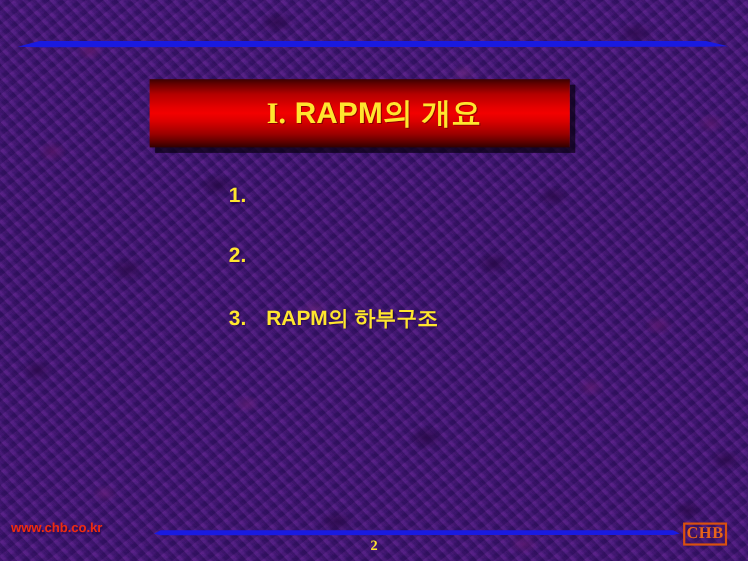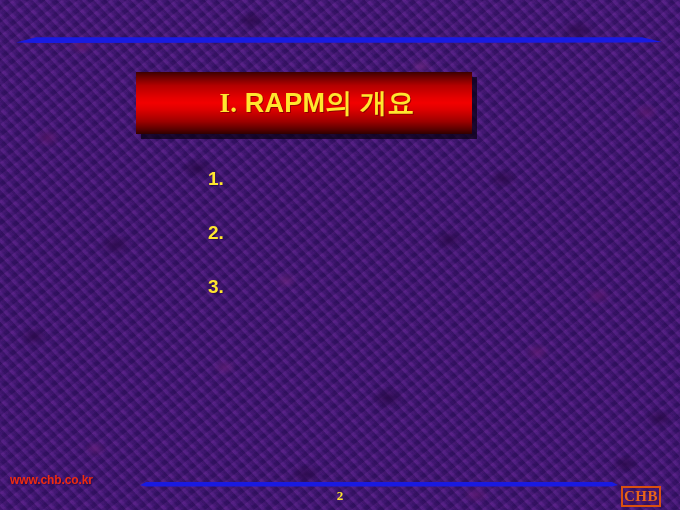--- a/index.html
+++ b/index.html
@@ -54,21 +54,21 @@
     width: 646px;
     height: 9px;
   }
   .rule-top svg, .rule-foot svg { display: block; }
 
   
   .title-banner {
     position: absolute;
     left: 136px;
     top: 72px;
-    width: 336px;
+    width: 382px;
     height: 62px;
     background: linear-gradient(180deg,
         #3d0000 0%,
         #6d0000 8%,
         #b50000 22%,
         #e60000 42%,
         #f20000 50%,
         #d90000 62%,
         #9d0000 80%,
         #5a0000 93%,
@@ -150,21 +150,20 @@
     left: 621px;
     top: 475px;
     width: 40px;
     height: 21px;
     border: 2px solid #d9500f;
     box-sizing: border-box;
     display: flex;
     align-items: center;
     justify-content: center;
     background: rgba(60,14,90,0.25);
-    margin-top: 11px;
   }
   .logo-text {
     color: #e8641a;
     font-family: "Liberation Serif", serif;
     font-size: 15px;
     font-weight: bold;
     letter-spacing: 0.5px;
     line-height: 1;
   }
 </style>
@@ -190,20 +189,21 @@
     <div class="agenda-item">
       <span class="agenda-num">1.</span>
     </div>
 
     <div class="agenda-item">
       <span class="agenda-num">2.</span>
     </div>
 
     <div class="agenda-item">
       <span class="agenda-num">3.</span>
+      <span class="agenda-label">RAPM의 하부구조</span>
     </div>
 
   </div>
 
   <div class="footer-url">www.chb.co.kr</div>
 
   <div class="rule-foot">
     <svg width="478" height="8" viewBox="0 0 478 8">
       <polygon points="0,5.2 6,2.0 472,2.0 478,5.0 472,6.4 6,6.6" fill="#1a1ae0"></polygon>
     </svg>

